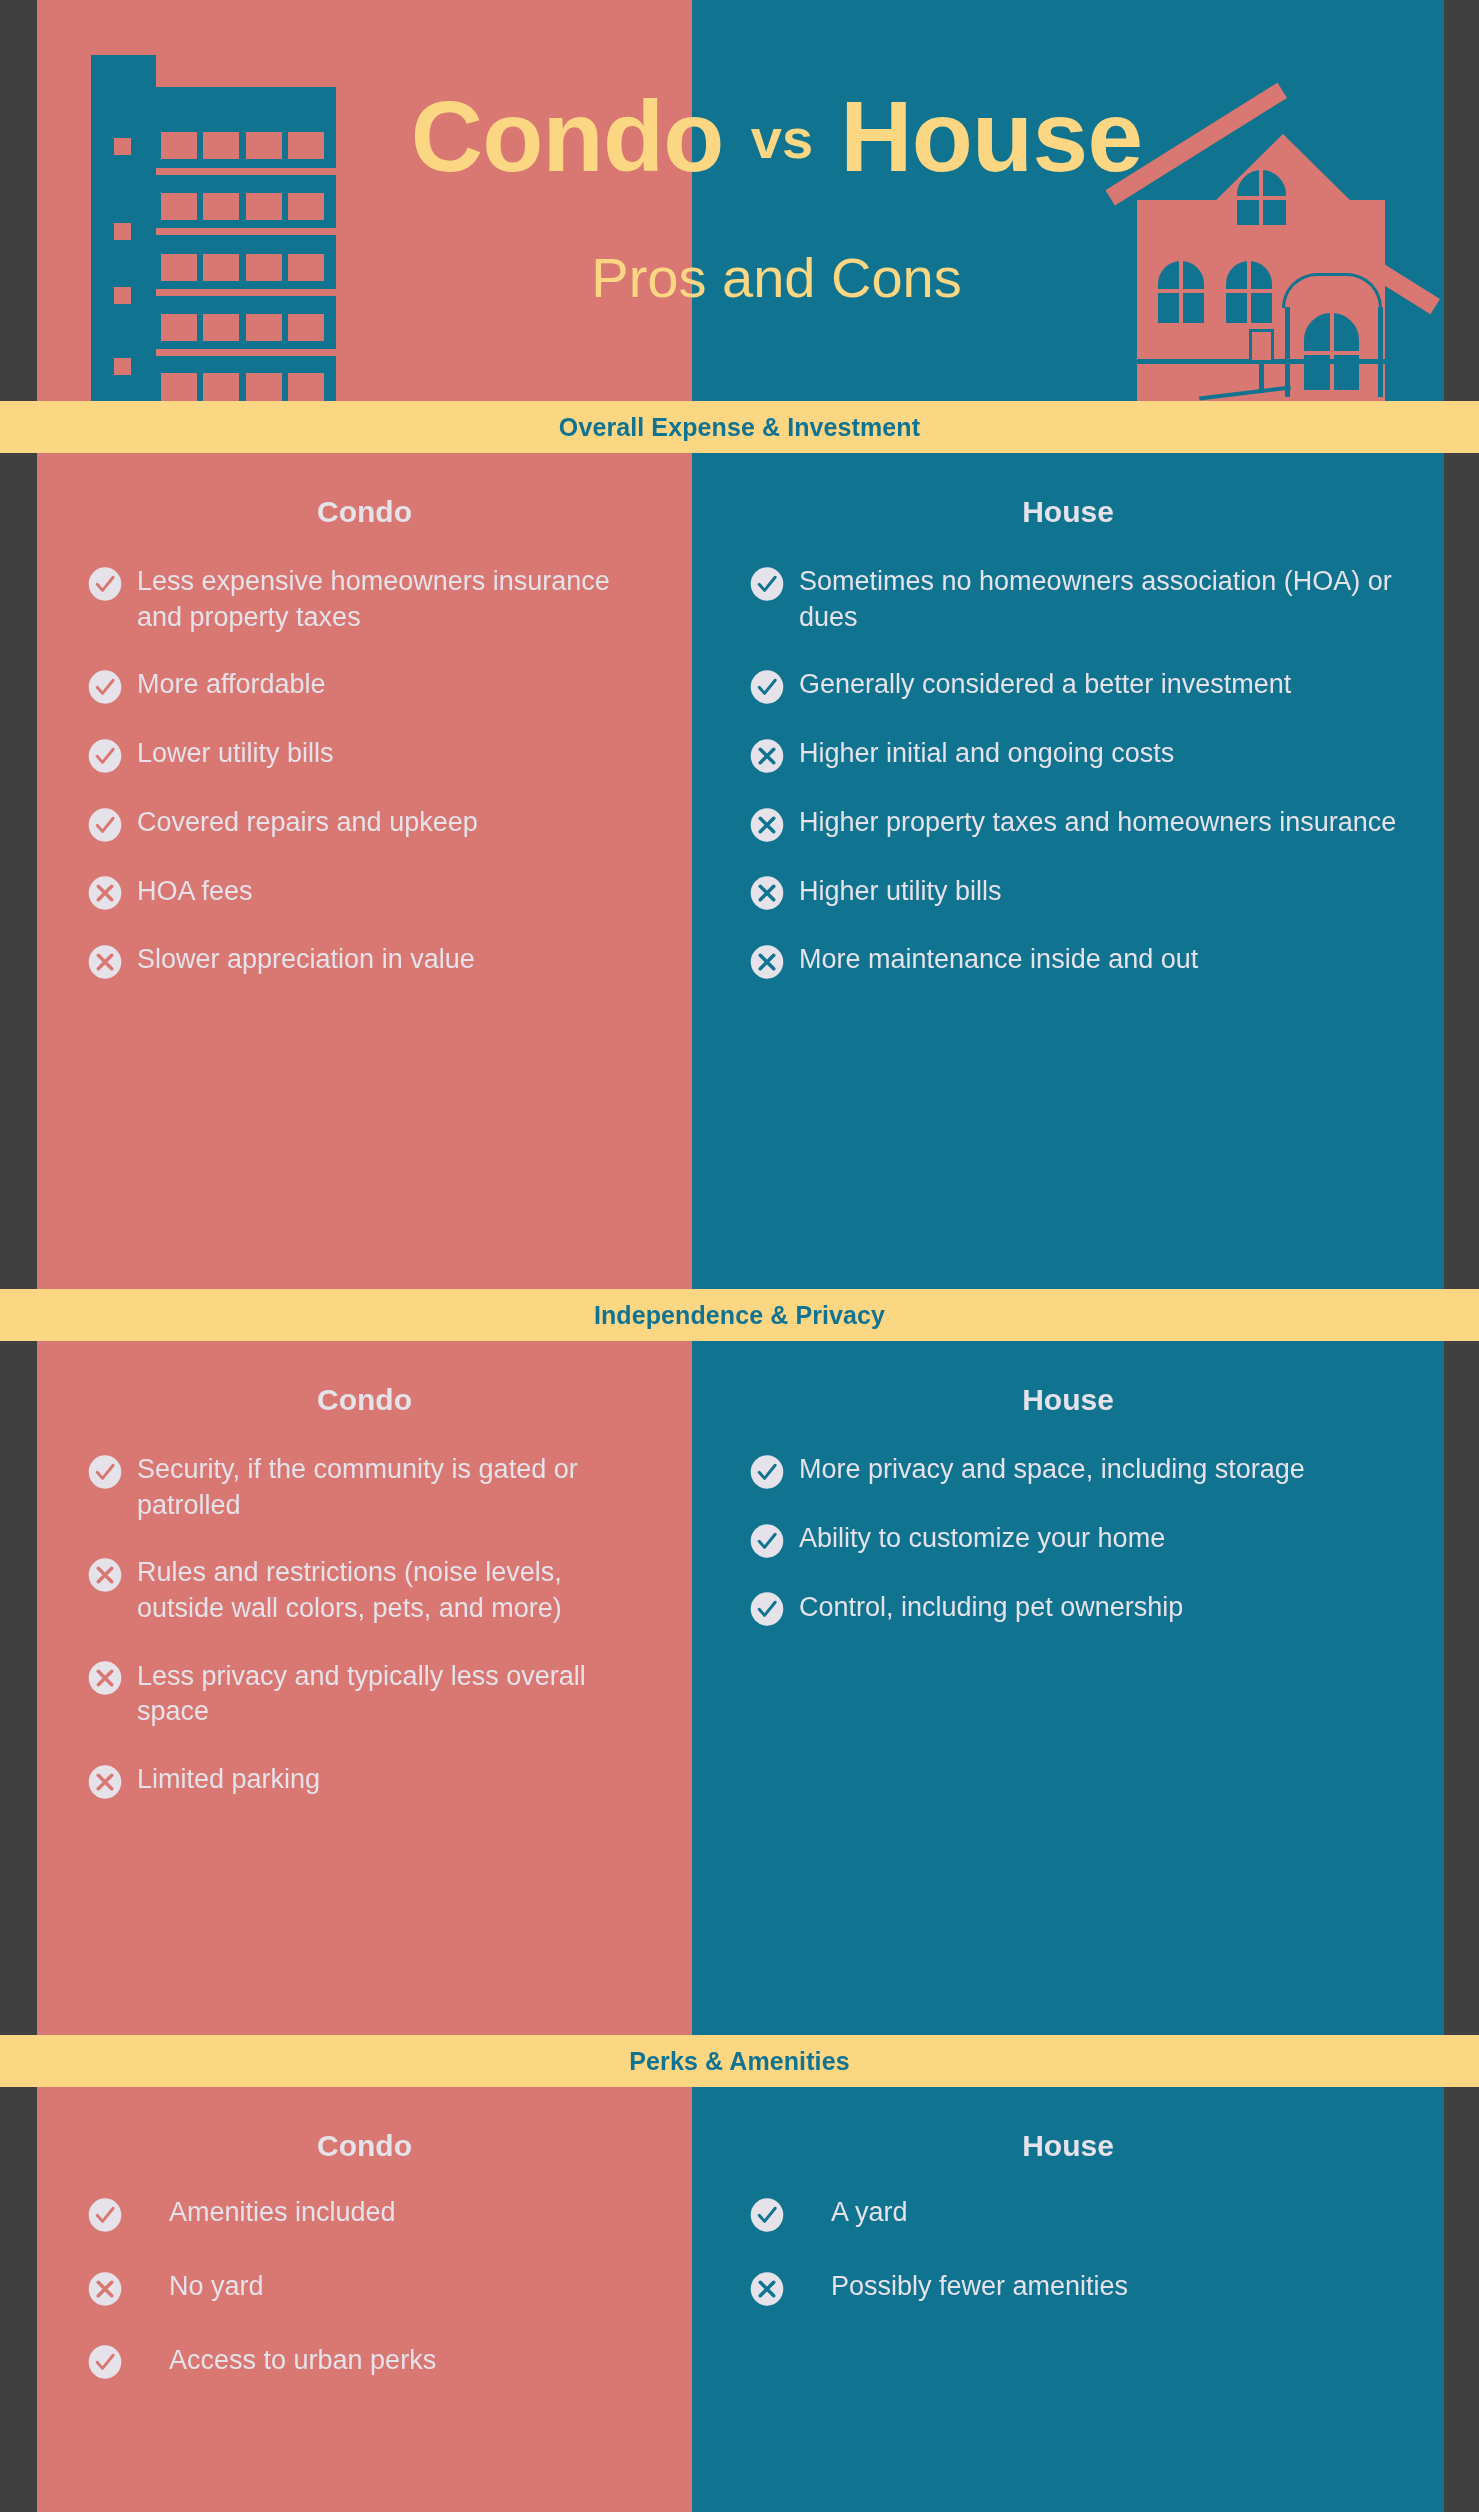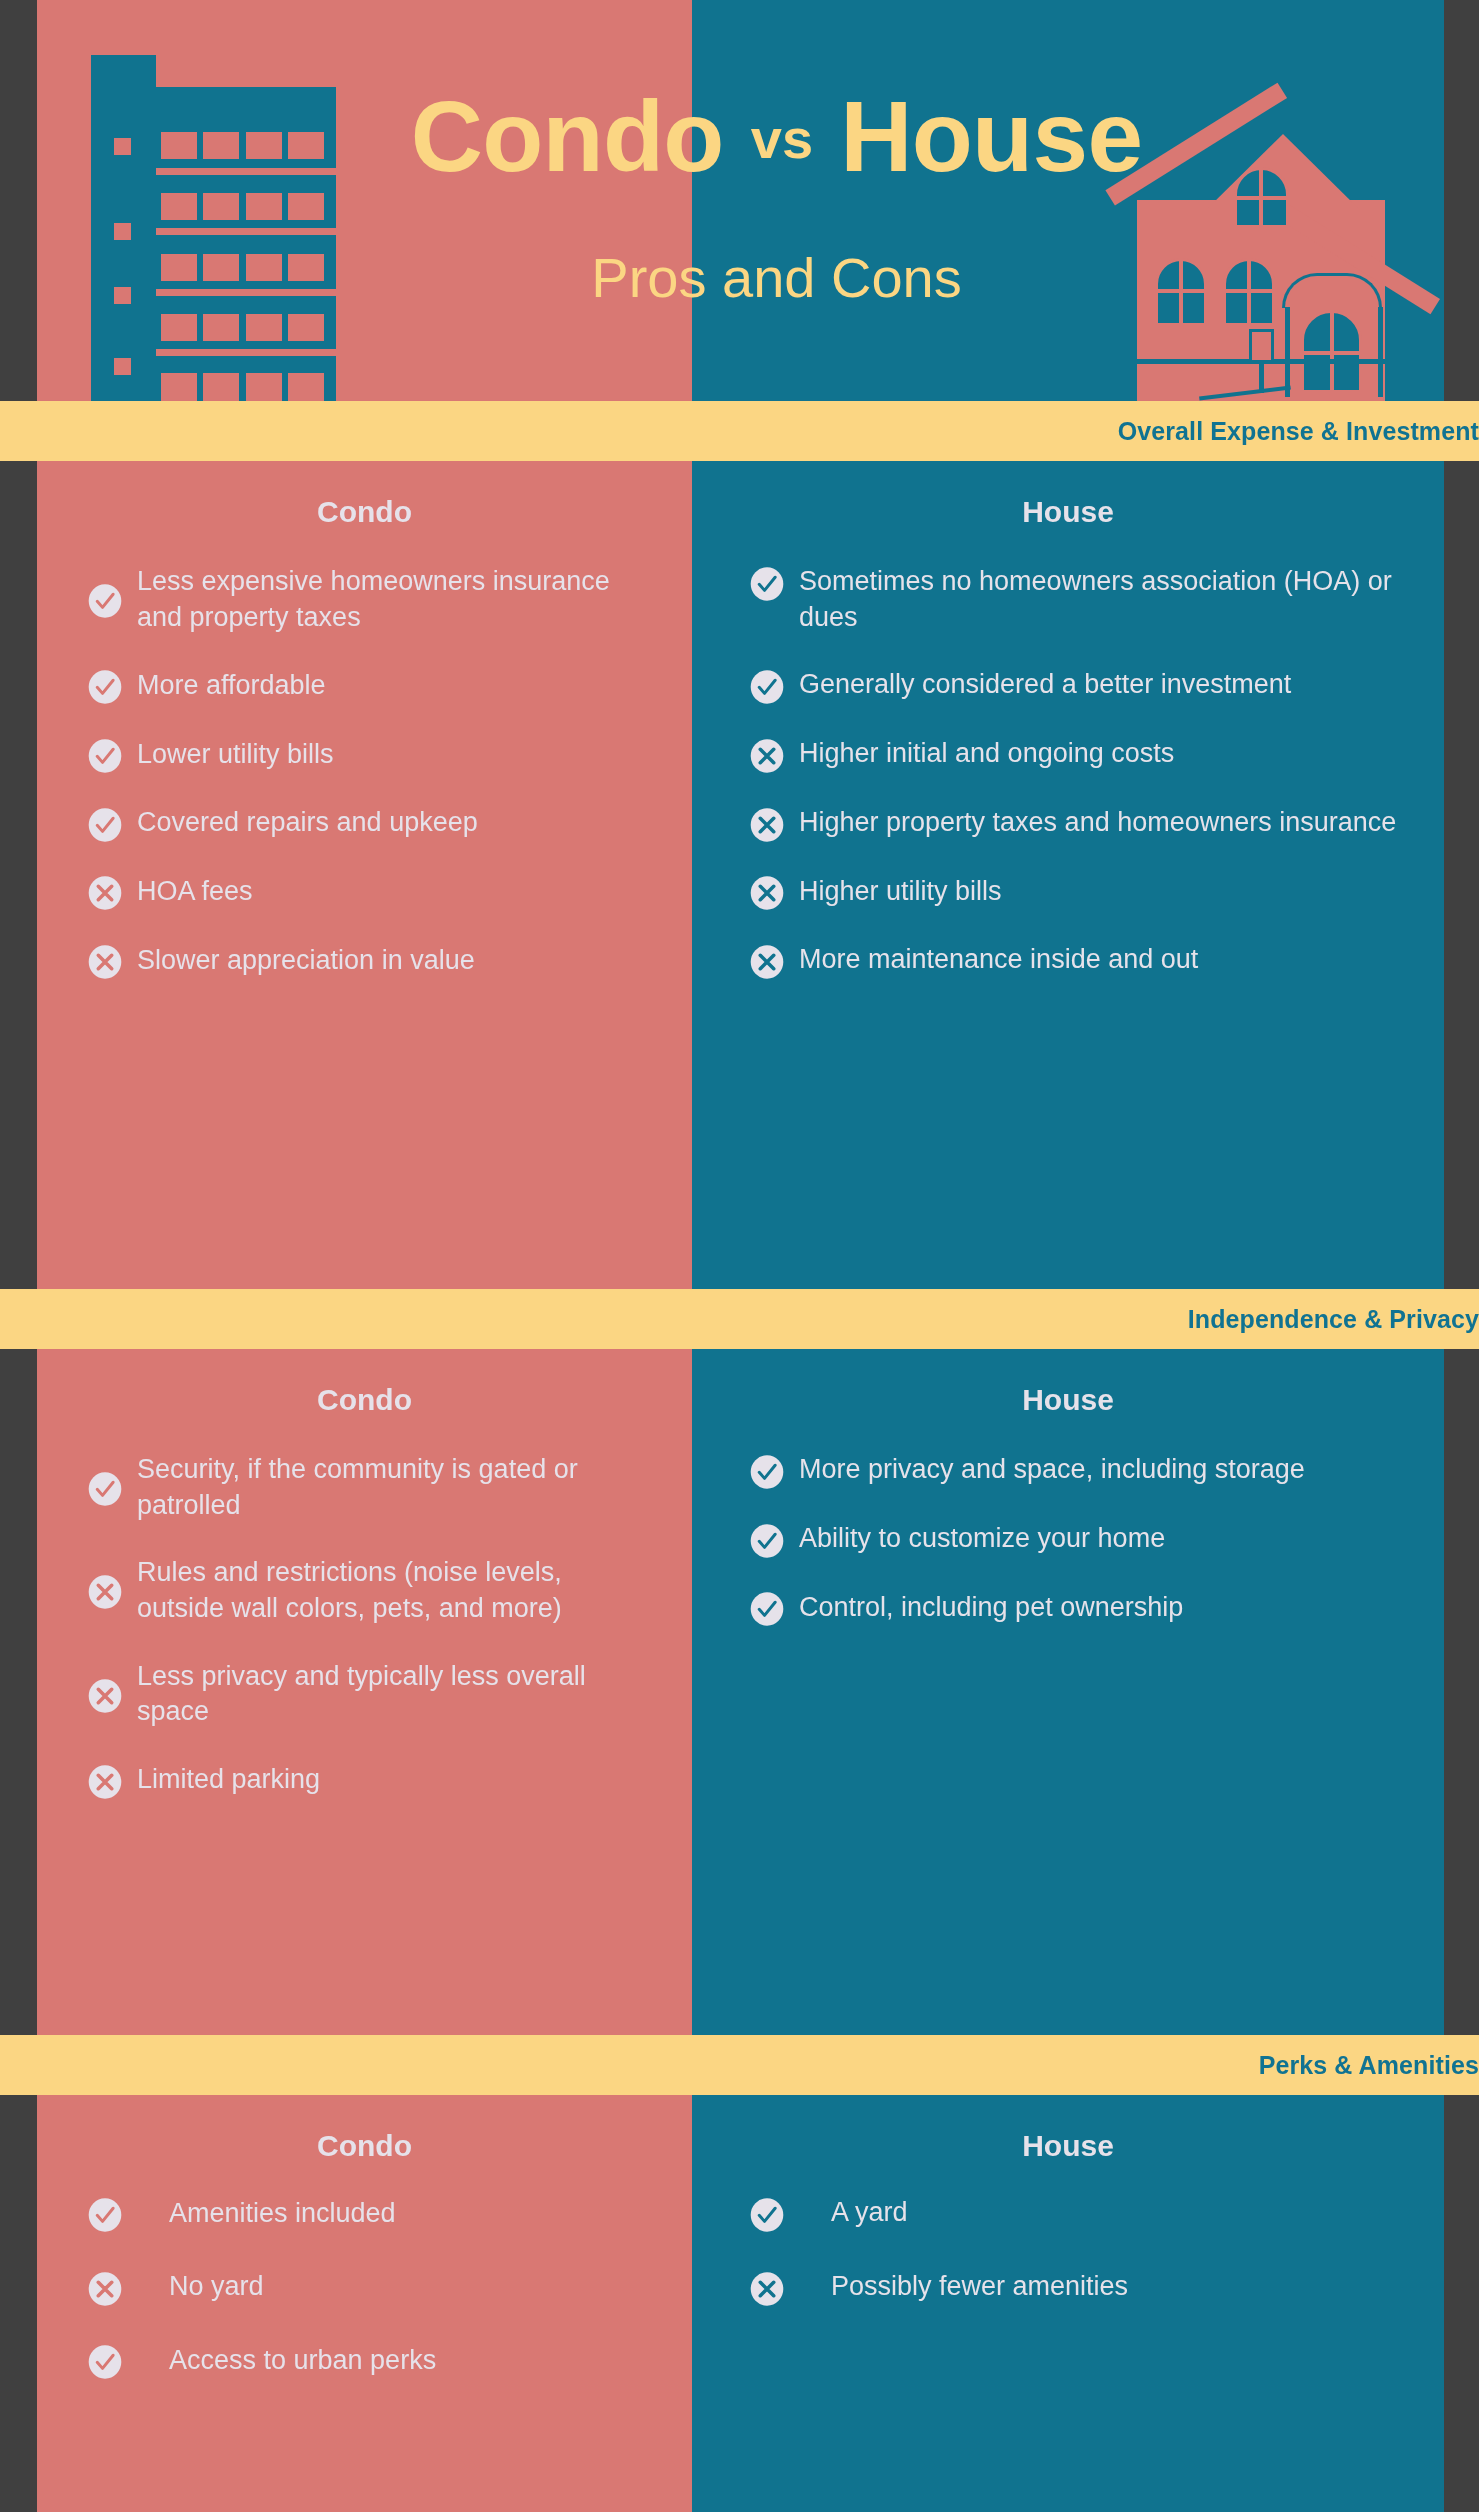--- a/index.html
+++ b/index.html
@@ -83,26 +83,26 @@
     color: #fbd683;
     line-height: 1;
     white-space: nowrap;
   }
 
   
   .banner {
     position: absolute;
     left: 0;
     width: 1479px;
-    height: 60px;
+    height: 52px;
     background: #fbd683;
     z-index: 6;
     display: flex;
     align-items: center;
-    justify-content: flex-end;
+    justify-content: center;
   }
   .banner-label {
     font-size: 25px;
     font-weight: bold;
     color: #107392;
     letter-spacing: 0.1px;
     white-space: nowrap;
   }
 
   
@@ -133,21 +133,21 @@
     flex: 0 0 auto;
     width: 34px;
     height: 34px;
     margin-right: 15px;
     margin-top: 2.8px;
   }
   .plist li .txt { flex: 1 1 auto; }
 
   
   .col-condo .plist { padding: 37px 42px 0 51px; }
-  .col-condo .plist li { margin-bottom: 32px; align-items: center; }
+  .col-condo .plist li { margin-bottom: 32px; }
 
   
   .col-house .plist { padding: 37px 22px 0 58px; }
   .col-house .plist li { margin-bottom: 32px; }
 
   
   .sec1 { top: 449px; height: 840px; }
   .sec2 { top: 1337px; height: 699px; }
   .sec3 { top: 2083px; height: 429px; }
 

